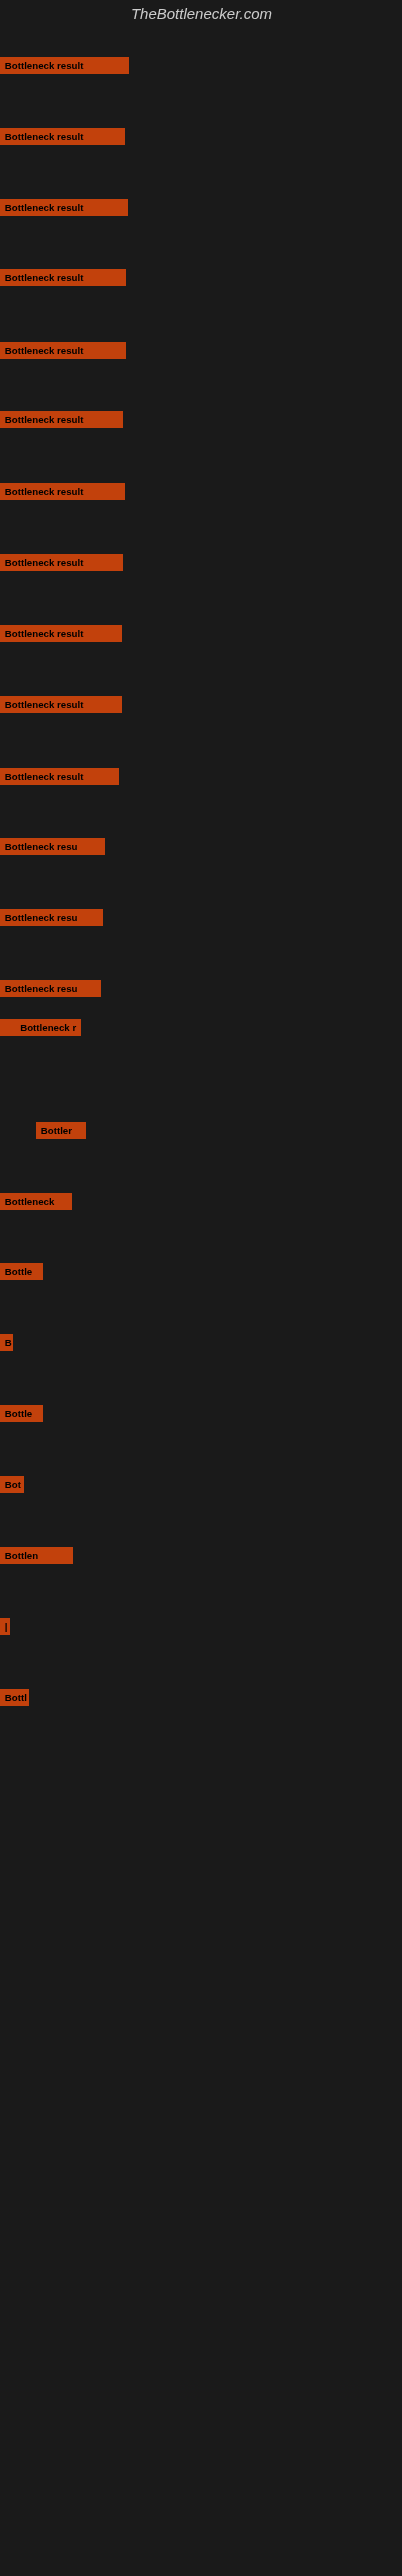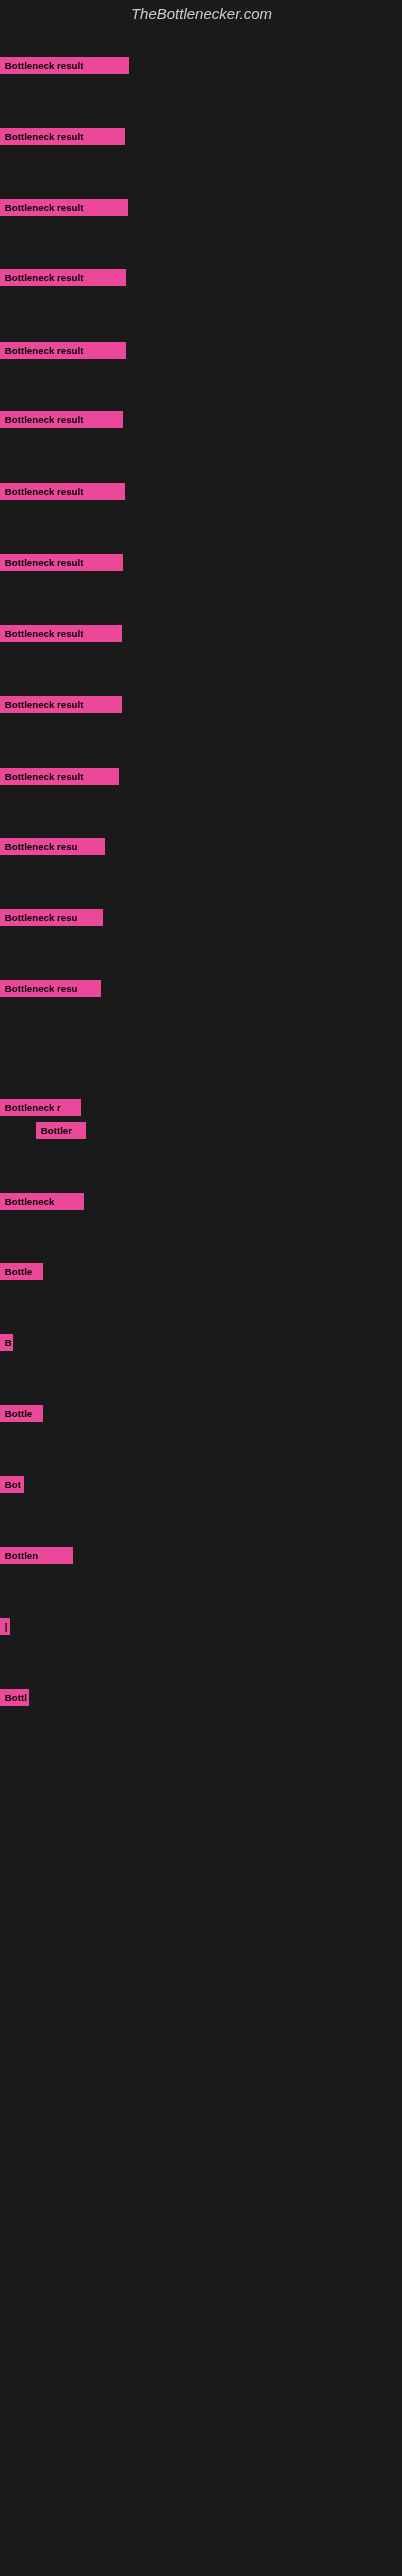--- a/index.html
+++ b/index.html
@@ -16,21 +16,21 @@
     }
     .site-title {
       text-align: center;
       color: #cccccc;
       font-size: 15px;
       padding: 4.8px 0;
       font-style: italic;
     }
     .bottleneck-bar {
       display: inline-block;
-      background-color: #ec4899;
+      background-color: #c2410c;
       color: #000000;
       font-size: 9.7px;
       font-weight: bold;
       padding: 3.2px 4.8px;
       white-space: nowrap;
       overflow: hidden;
       margin: 0;
     }
   </style>
 </head>
@@ -46,23 +46,23 @@
     <div style="position: absolute; left: 0px; top: 315px;"><span class="bottleneck-bar" style="width: 126px; display: inline-block;">Bottleneck result</span></div>
     <div style="position: absolute; left: 0px; top: 384px;"><span class="bottleneck-bar" style="width: 123px; display: inline-block;">Bottleneck result</span></div>
     <div style="position: absolute; left: 0px; top: 456px;"><span class="bottleneck-bar" style="width: 125px; display: inline-block;">Bottleneck result</span></div>
     <div style="position: absolute; left: 0px; top: 527px;"><span class="bottleneck-bar" style="width: 123px; display: inline-block;">Bottleneck result</span></div>
     <div style="position: absolute; left: 0px; top: 598px;"><span class="bottleneck-bar" style="width: 122px; display: inline-block;">Bottleneck result</span></div>
     <div style="position: absolute; left: 0px; top: 669px;"><span class="bottleneck-bar" style="width: 122px; display: inline-block;">Bottleneck result</span></div>
     <div style="position: absolute; left: 0px; top: 741px;"><span class="bottleneck-bar" style="width: 119px; display: inline-block;">Bottleneck result</span></div>
     <div style="position: absolute; left: 0px; top: 811px;"><span class="bottleneck-bar" style="width: 105px; display: inline-block;">Bottleneck resu</span></div>
     <div style="position: absolute; left: 0px; top: 882px;"><span class="bottleneck-bar" style="width: 103px; display: inline-block;">Bottleneck resu</span></div>
     <div style="position: absolute; left: 0px; top: 953px;"><span class="bottleneck-bar" style="width: 101px; display: inline-block;">Bottleneck resu</span></div>
-    <div style="position: absolute; left: 0px; top: 1072px;"><span class="bottleneck-bar" style="width: 81px; display: inline-block;">Bottleneck r</span></div>
+    <div style="position: absolute; left: 0px; top: 992px; text-align: right;"><span class="bottleneck-bar" style="width: 81px; display: inline-block;">Bottleneck r</span></div>
     <div style="position: absolute; left: 0px; top: 1095px; padding-left: 36px;"><span class="bottleneck-bar" style="width: 50px; display: inline-block;">Bottler</span></div>
-    <div style="position: absolute; left: 0px; top: 1166px;"><span class="bottleneck-bar" style="width: 84px; display: inline-block;">Bottleneck</span></div>
+    <div style="position: absolute; left: 0px; top: 1166px;"><span class="bottleneck-bar" style="width: 72px; display: inline-block;">Bottleneck</span></div>
     <div style="position: absolute; left: 0px; top: 1236px;"><span class="bottleneck-bar" style="width: 43px; display: inline-block;">Bottle</span></div>
     <div style="position: absolute; left: 0px; top: 1307px;"><span class="bottleneck-bar" style="width: 13px; display: inline-block;">B</span></div>
     <div style="position: absolute; left: 0px; top: 1378px;"><span class="bottleneck-bar" style="width: 43px; display: inline-block;">Bottle</span></div>
     <div style="position: absolute; left: 0px; top: 1449px;"><span class="bottleneck-bar" style="width: 24px; display: inline-block;">Bot</span></div>
     <div style="position: absolute; left: 0px; top: 1520px;"><span class="bottleneck-bar" style="width: 73px; display: inline-block;">Bottlen</span></div>
     <div style="position: absolute; left: 0px; top: 1591px;"><span class="bottleneck-bar" style="width: 8px; display: inline-block;">|</span></div>
     <div style="position: absolute; left: 0px; top: 1662px;"><span class="bottleneck-bar" style="width: 29px; display: inline-block;">Bottl</span></div>
   </div>
 
 

